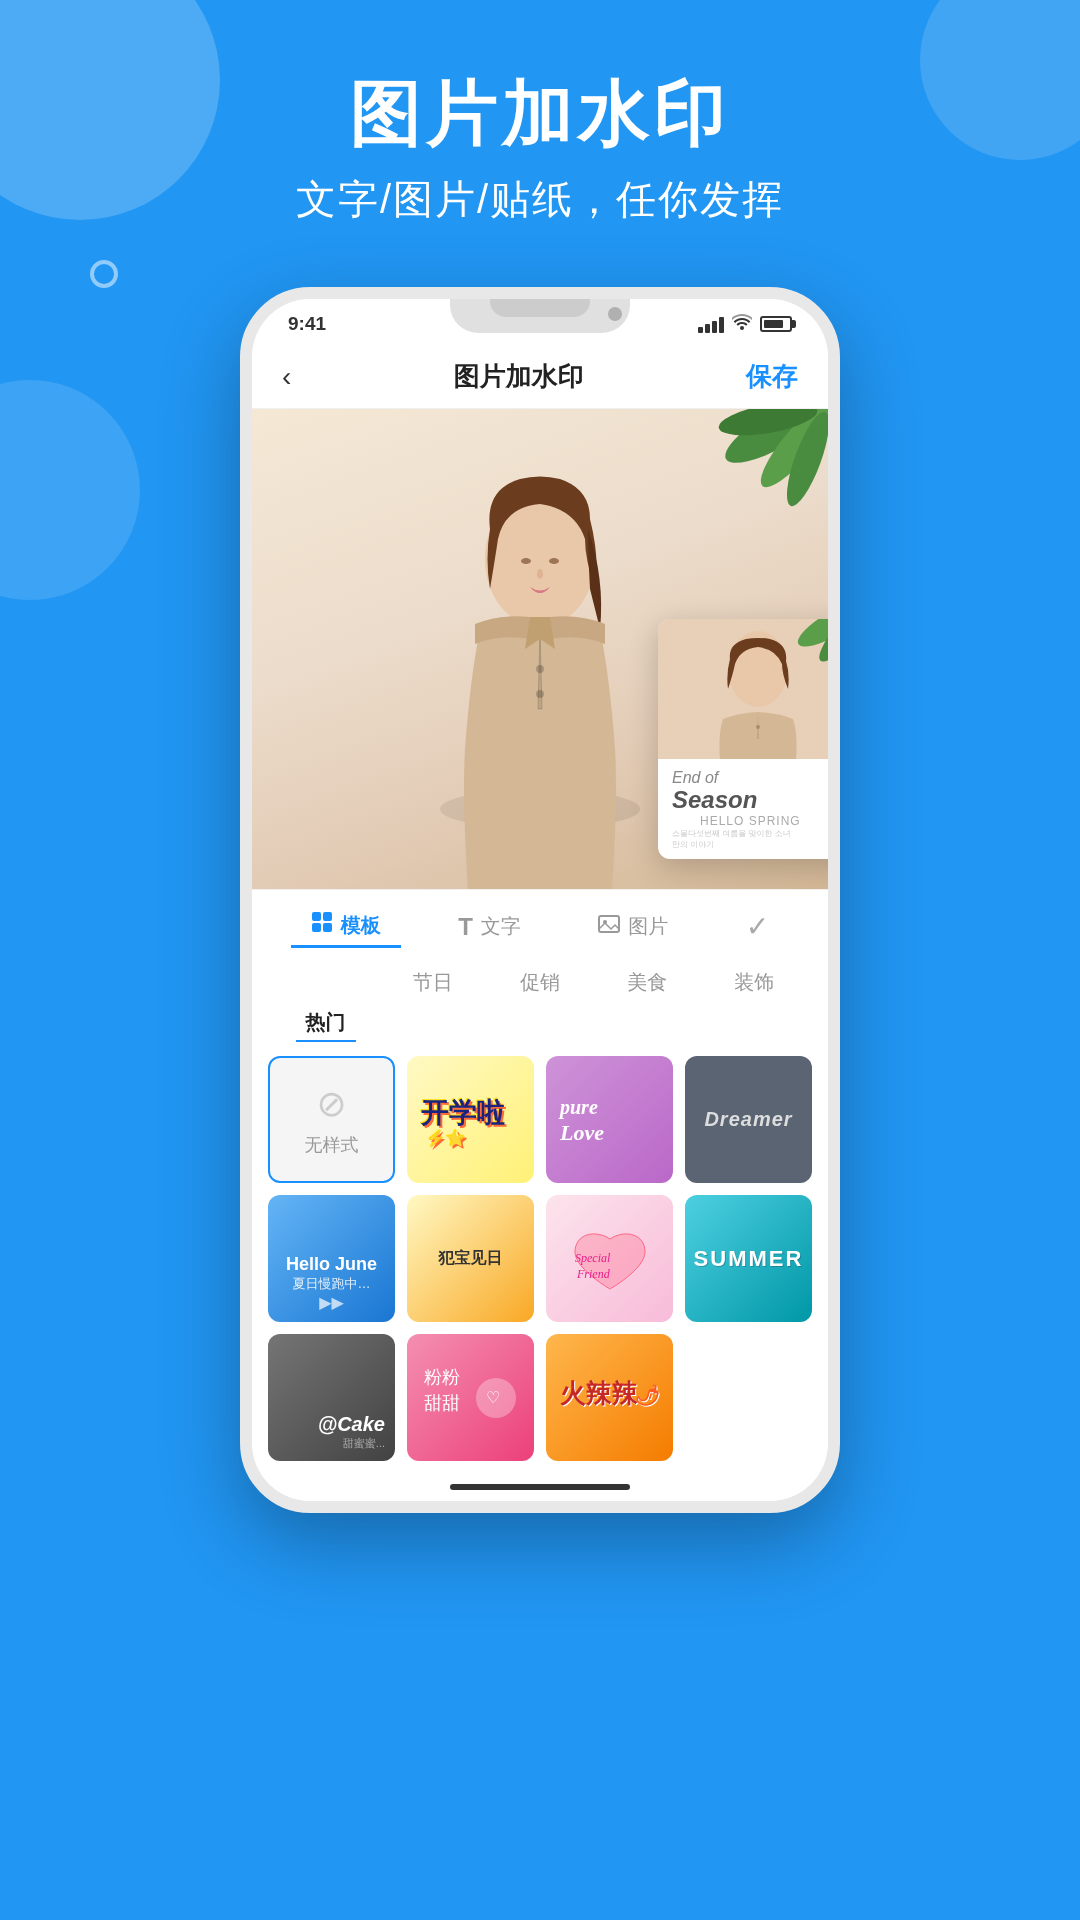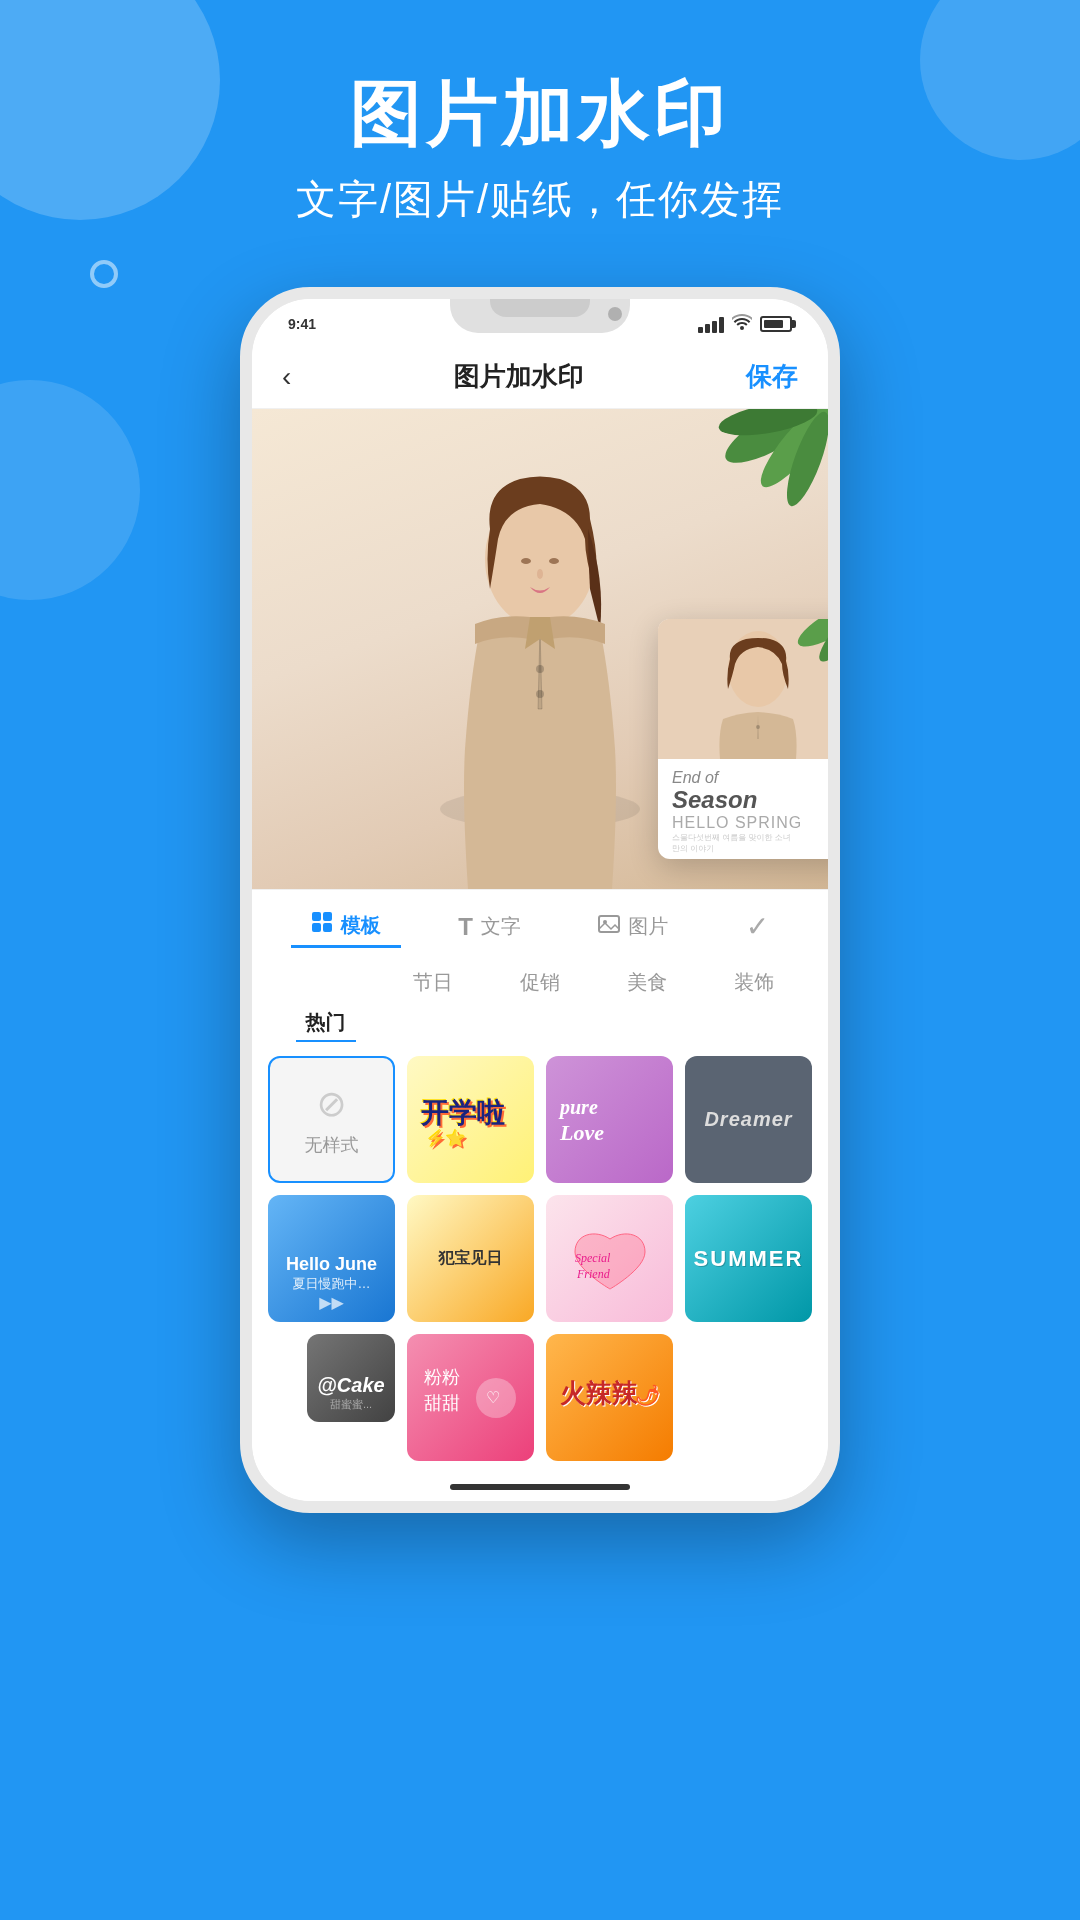--- a/index.html
+++ b/index.html
@@ -133,21 +133,21 @@
     .notch-bump-camera {
       position: absolute;
       top: 8px;
       left: calc(50% + 68px);
       width: 14px;
       height: 14px;
       background: #b0b0b0;
       border-radius: 50%;
     }
     .status-time {
-      font-size: 14px;
+      font-size: 19px;
       font-weight: 600;
       color: #333;
       z-index: 11;
       text-align: right;
     }
     .status-icons {
       display: flex;
       align-items: center;
       gap: 8px;
       z-index: 11;
@@ -259,23 +259,24 @@
       font-weight: 300;
     }
     .preview-season {
       font-size: 24px;
       color: #555;
       font-style: italic;
       font-weight: 600;
       line-height: 1.1;
     }
     .preview-hello {
-      font-size: 16px;
+      font-size: 12px;
       color: #aaa;
       letter-spacing: 1px;
+      margin-left: 28px;
     }
     .preview-small-text {
       font-size: 8px;
       color: #ccc;
       line-height: 1.4;
     }
 
     
     .bottom-tabs {
       background: #fff;
@@ -407,24 +408,23 @@
     .tmpl-summer {
       background: linear-gradient(135deg, #4dd0e1, #0097a7);
       display: flex;
       align-items: center;
       justify-content: center;
     }
     .tmpl-cake {
       background: linear-gradient(135deg, #757575, #424242);
       display: flex;
       flex-direction: column;
-      align-items: center;
+      align-items: flex-end;
       justify-content: flex-end;
       padding: 10px;
-      margin-left: 39px;
     }
     .tmpl-pink {
       background: linear-gradient(135deg, #f48fb1, #ec407a);
       display: flex;
       align-items: center;
       justify-content: center;
     }
     .tmpl-hot {
       background: linear-gradient(135deg, #ffb74d, #f57c00);
       display: flex;

